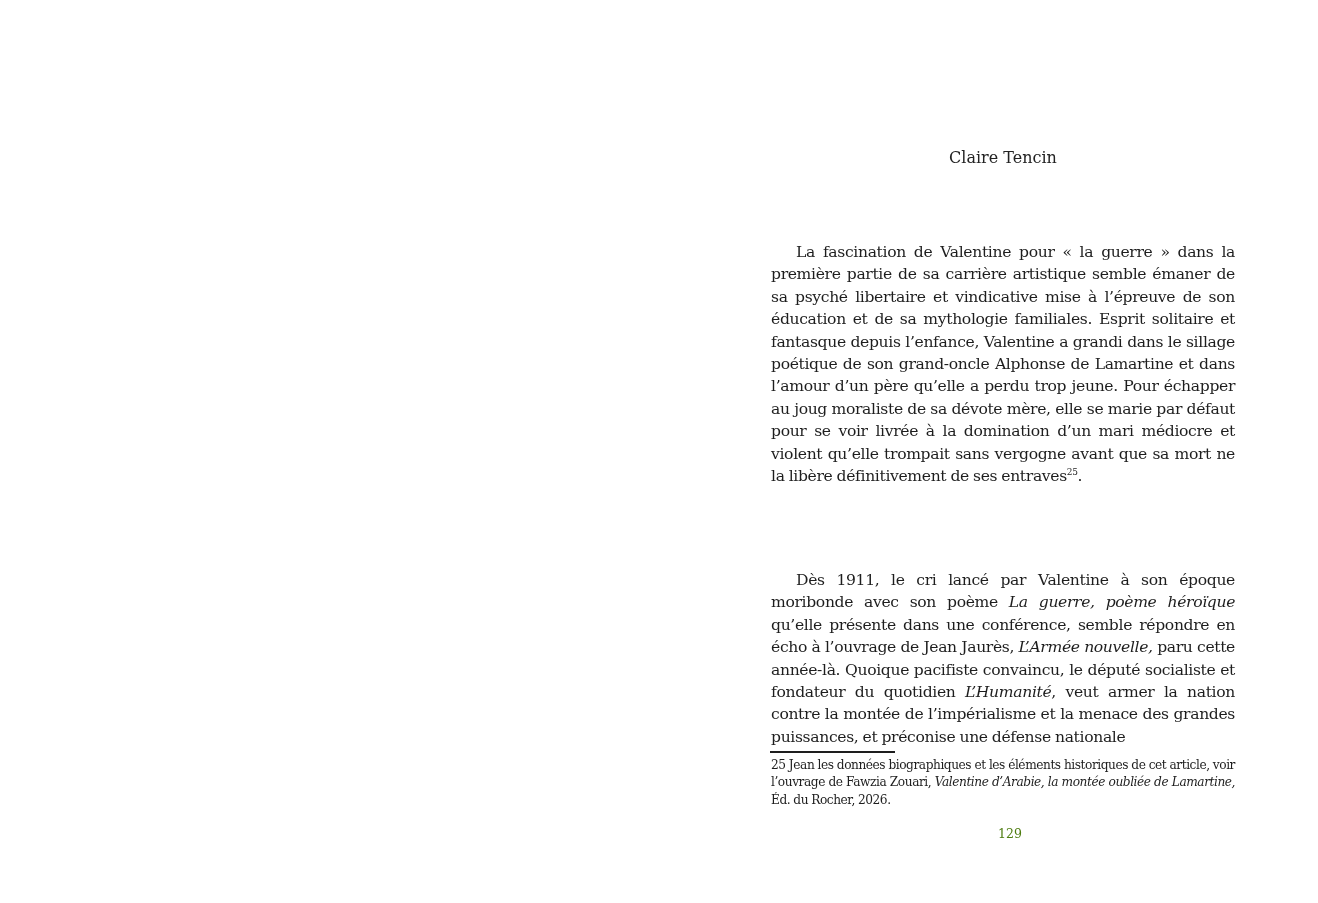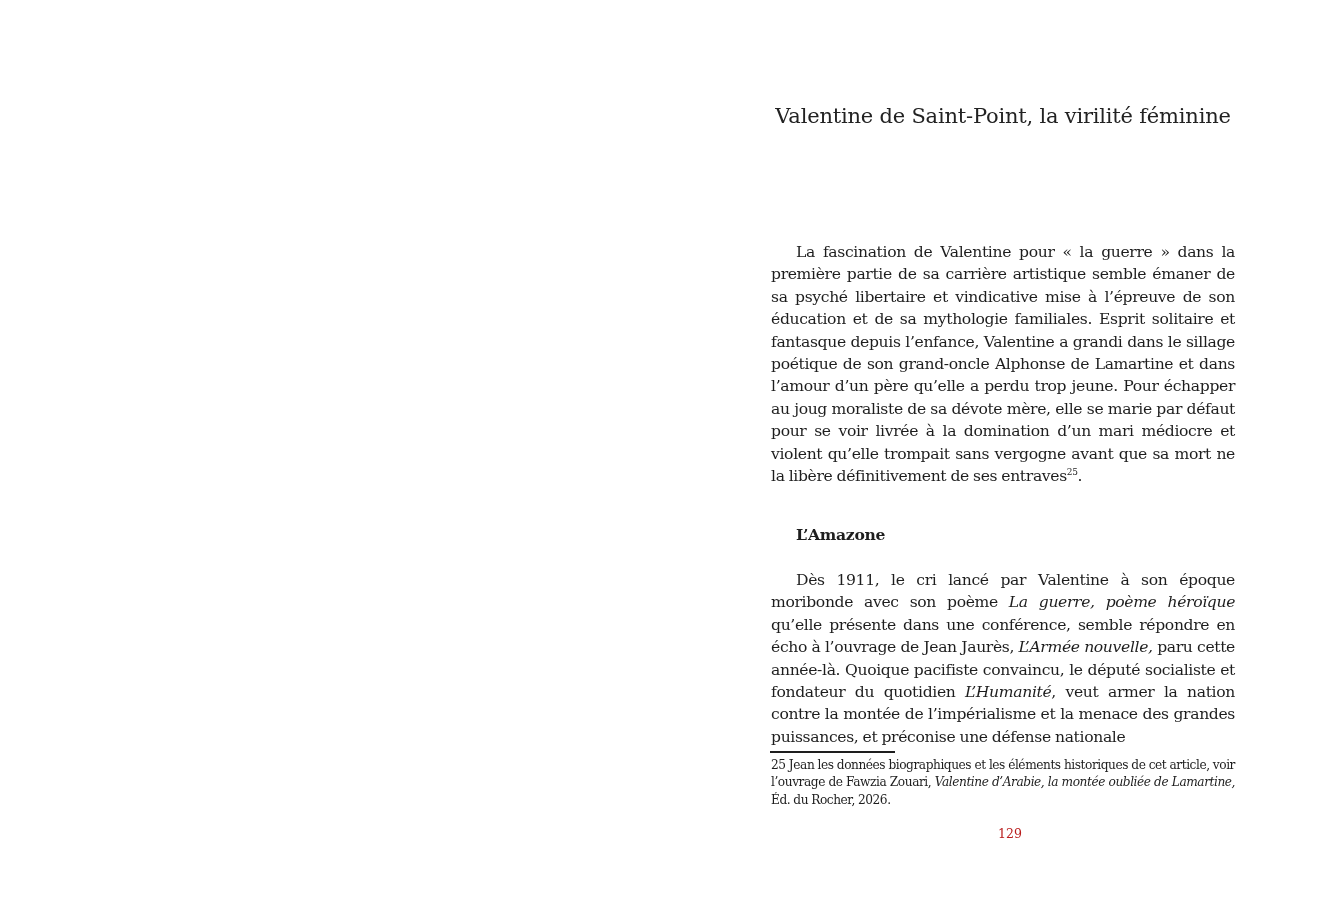--- a/index.html
+++ b/index.html
@@ -105,38 +105,37 @@
       word-spacing: -0.3px;
     }
     .page-number {
       position: absolute;
       left: 112px;
       width: 464px;
       top: 825px;
       text-align: center;
       font-size: 12.5px;
       line-height: 18px;
-      color: #b91c1c;
+      color: #4d7c0f;
       padding-left: 14px;
       box-sizing: border-box;
     }
     em { font-style: italic; }
   </style>
 </head>
 <body>
 
 <div class="spread">
   <div class="page-left"></div>
 
   <div class="page-right">
-    <div class="title">Valentine de Saint-Point, la virilité féminine</div>
+    <div class="author">Claire Tencin</div>
 
     <p class="text-block body-text para1"><span>La fascination de Valentine pour « la guerre » dans la première partie de sa carrière artistique semble émaner de sa psyché libertaire et vindicative mise à l’épreuve de son éducation et de sa mythologie familiales. Esprit solitaire et fantasque depuis l’enfance, Valentine a grandi dans le sillage poétique de son grand-oncle Alphonse de Lamartine et dans l’amour d’un père qu’elle a perdu trop jeune. Pour échapper au joug moraliste de sa dévote mère, elle se marie par défaut pour se voir livrée à la domination d’un mari médiocre et violent qu’elle trompait sans vergogne avant que sa mort ne la libère définitivement de ses entraves</span><sup>25</sup><span>.</span></p>
 
-    <div class="text-block heading">L’Amazone</div>
 
     <p class="text-block body-text para2"><span>Dès 1911, le cri lancé par Valentine à son époque moribonde avec son poème </span><em>La guerre, poème héroïque</em><span> qu’elle présente dans une conférence, semble répondre en écho à l’ouvrage de Jean Jaurès, </span><em>L’Armée nouvelle,</em><span> paru cette année-là. Quoique pacifiste convaincu, le député socialiste et fondateur du quotidien </span><em>L’Humanité</em><span>, veut armer la nation contre la montée de l’impérialisme et la menace des grandes puissances, et préconise une défense nationale</span></p>
 
     <div class="fn-rule"></div>
 
     <p class="text-block body-text footnote"><span>25</span><span> Jean les données biographiques et les éléments historiques de cet article, voir l’ouvrage de Fawzia Zouari, </span><em>Valentine d’Arabie, la montée oubliée de Lamartine,</em><span> Éd. du Rocher, 2026.</span></p>
 
     <div class="page-number">129</div>
   </div>
 </div>

